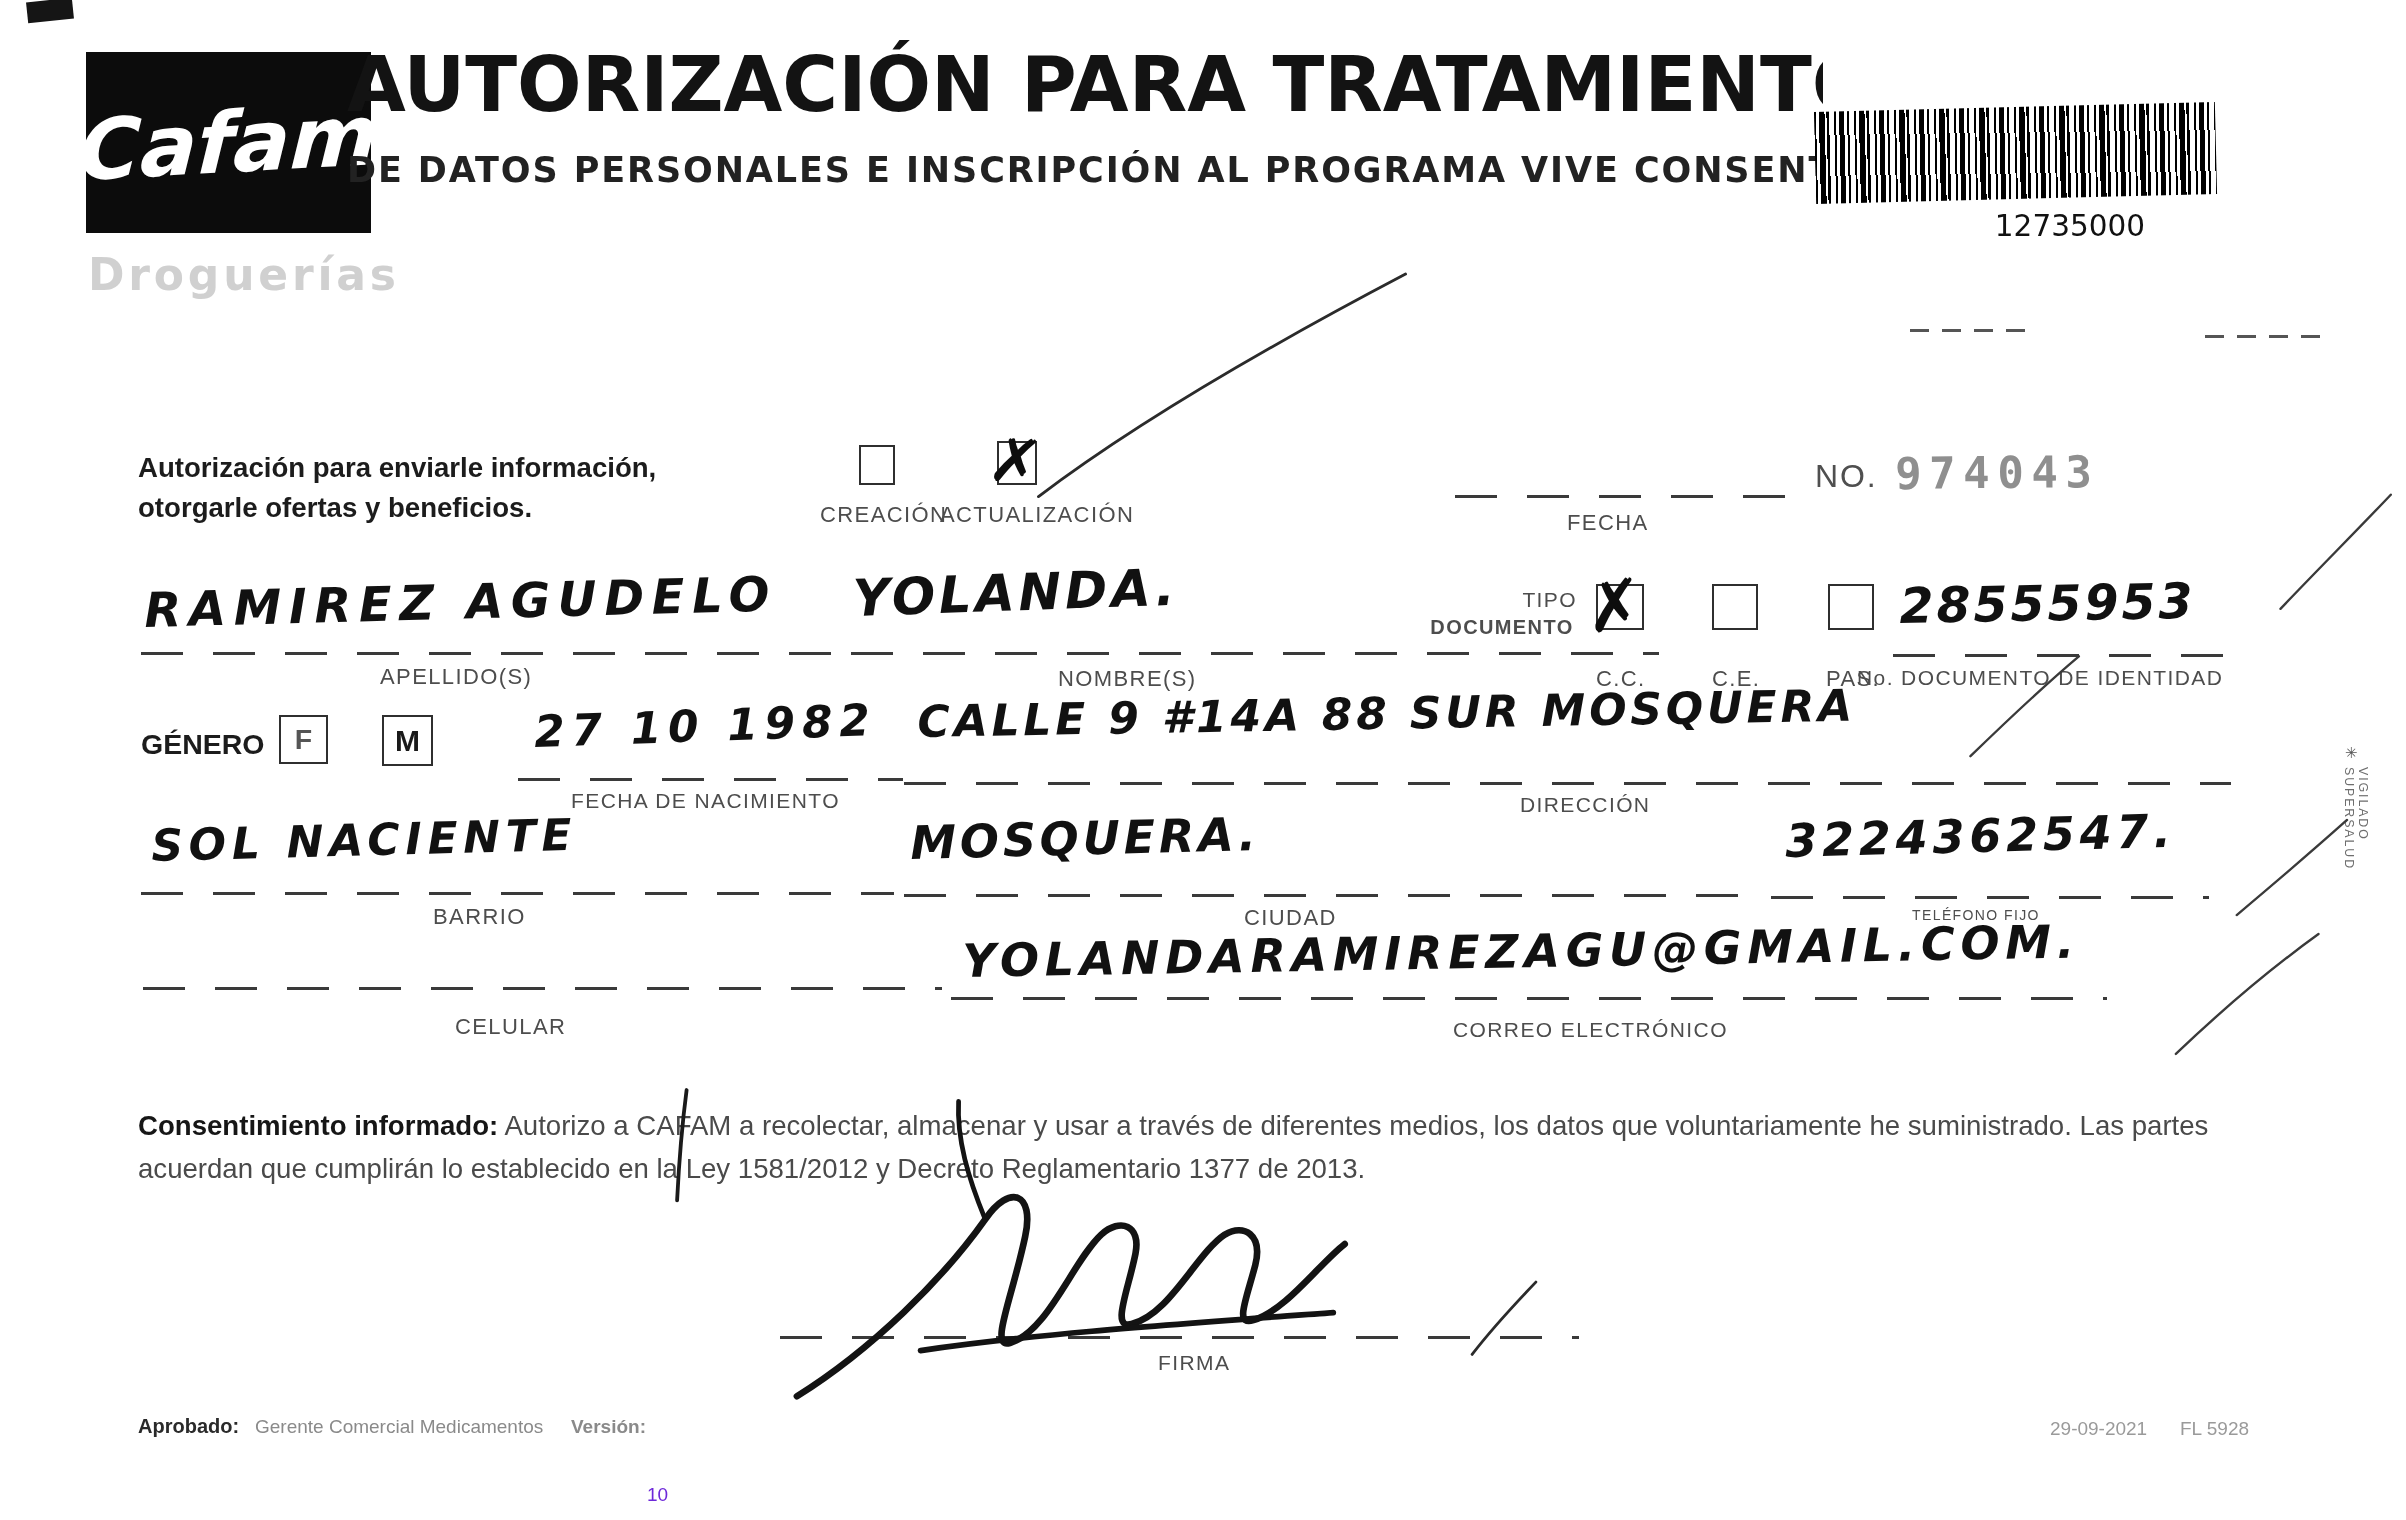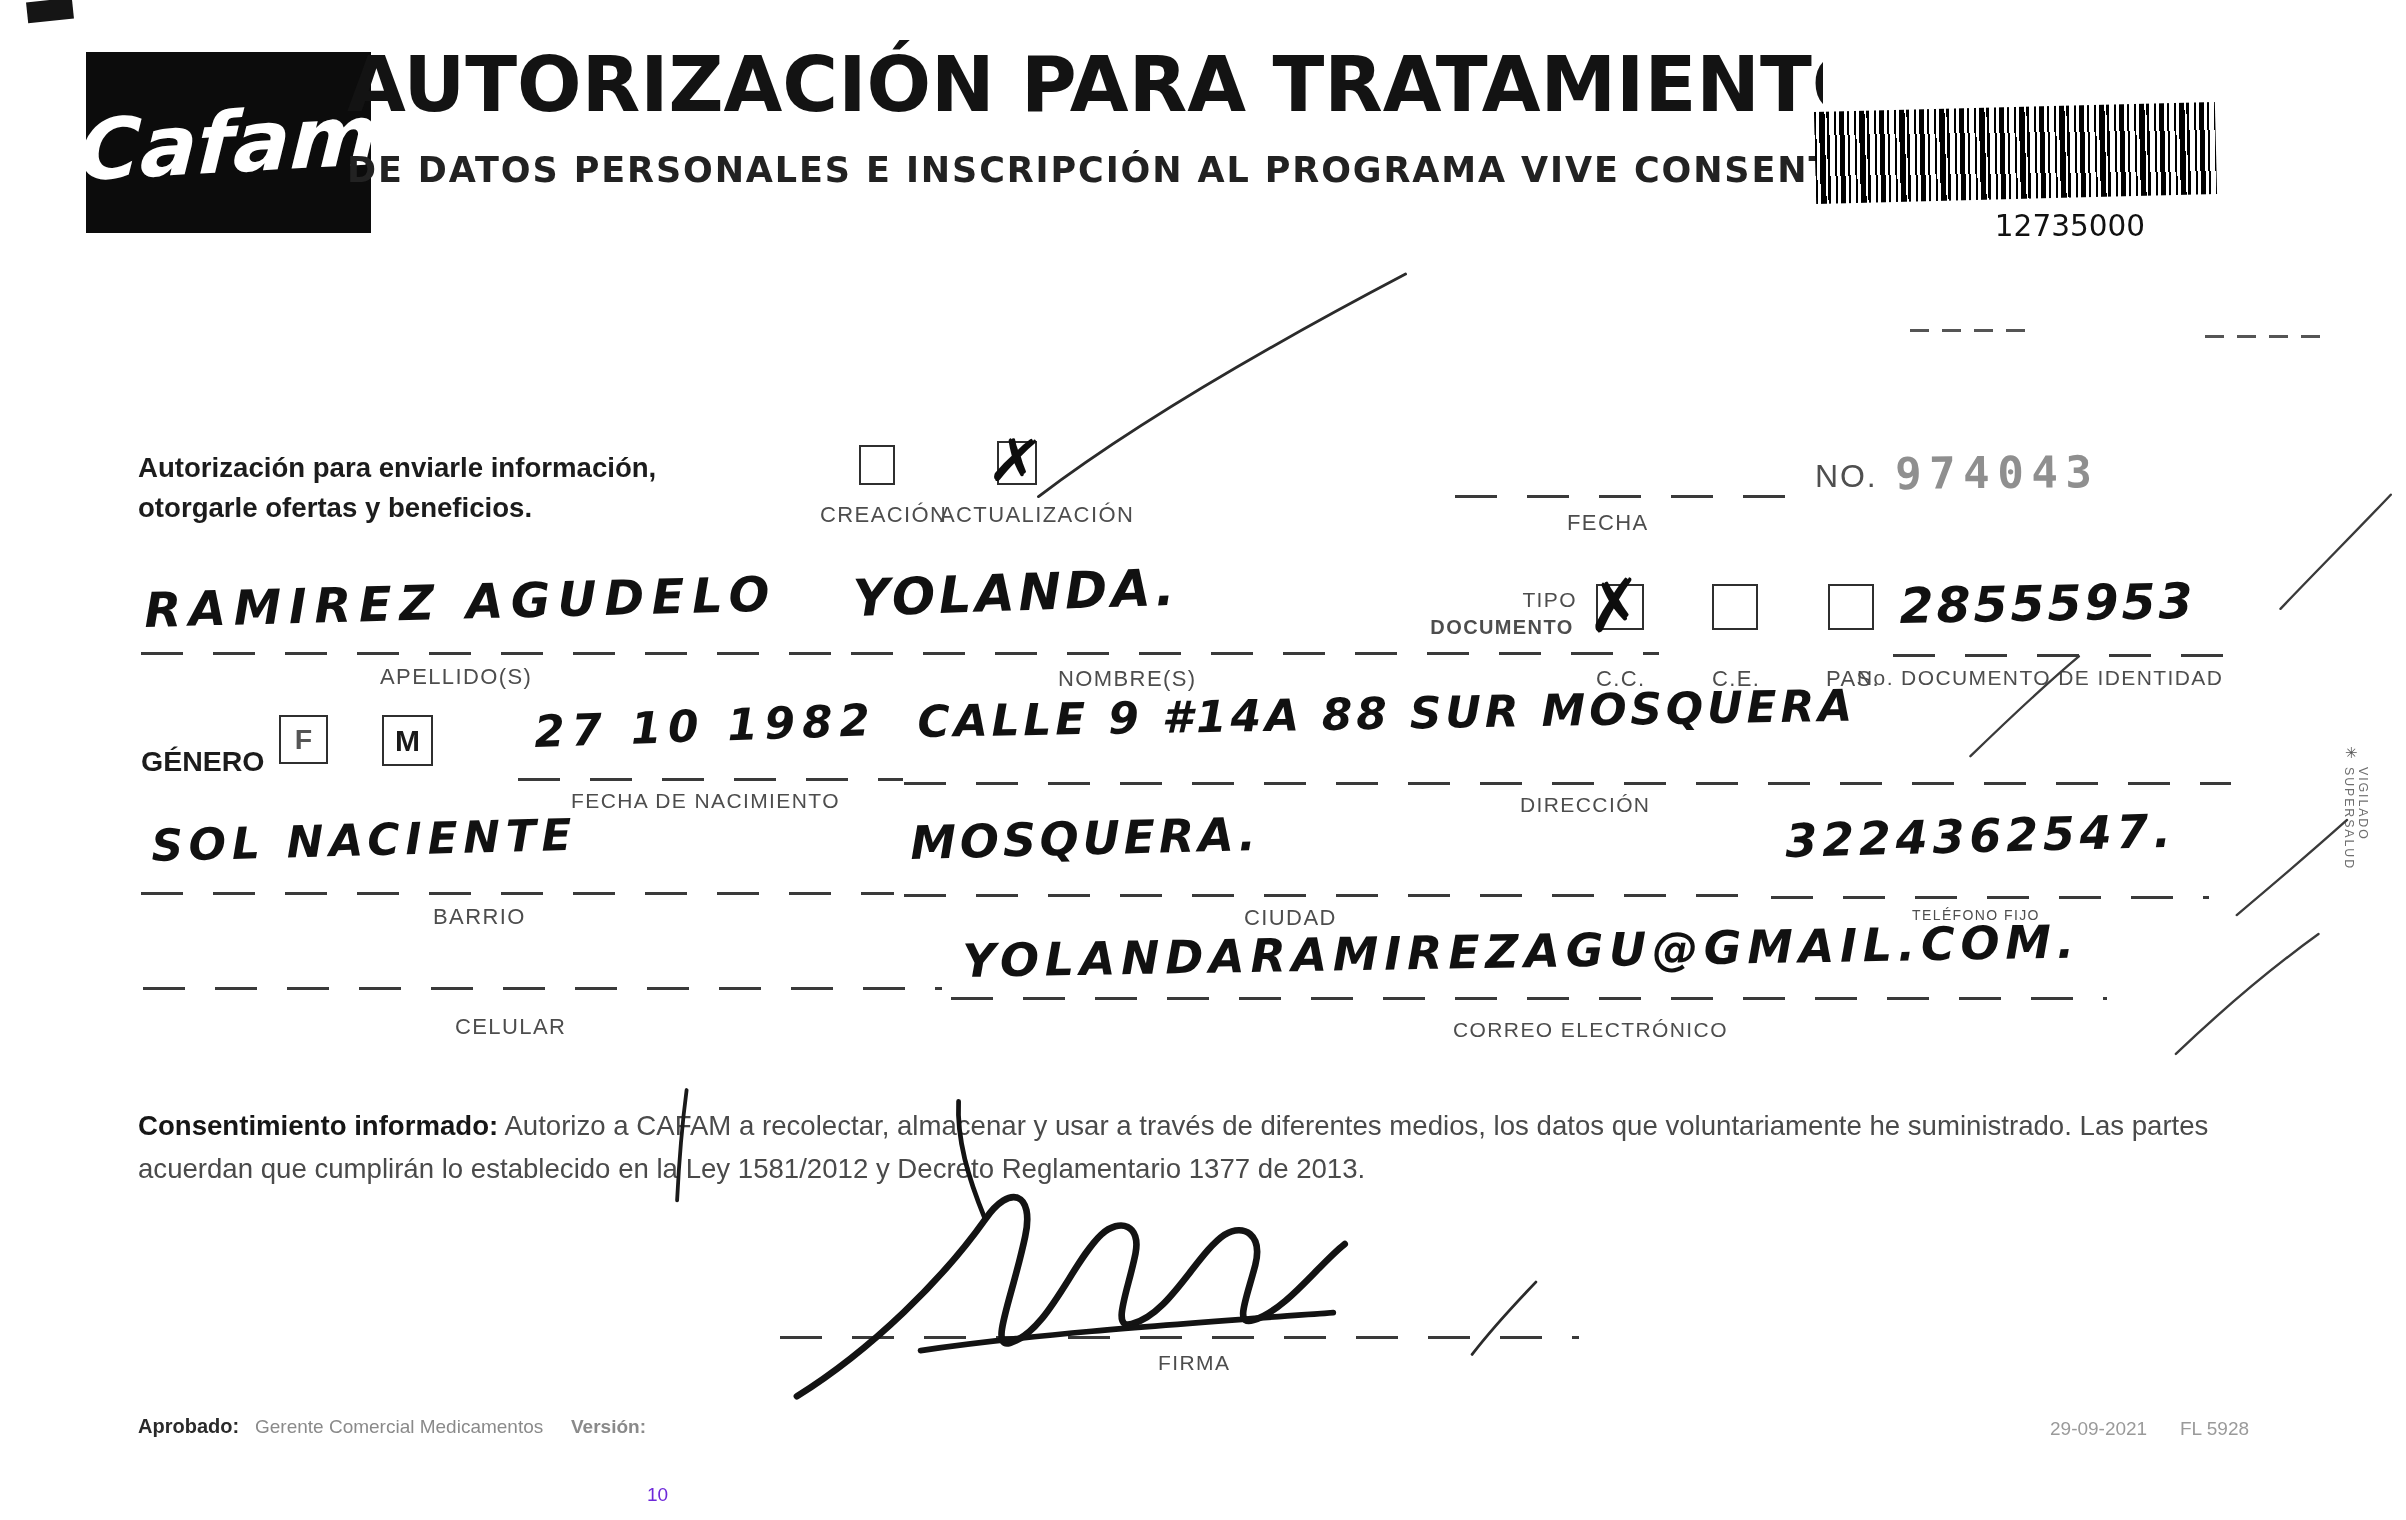--- a/index.html
+++ b/index.html
@@ -23,20 +23,21 @@
 </head>
 <body>
 
 <div class="page">
 
   <div class="abs" style="left:27px;top:0;width:46px;height:21px;background:#151515;transform:rotate(-6deg);"></div>
 
   <div class="abs" style="left:86px;top:52px;width:285px;height:181px;background:#0c0c0c;display:flex;align-items:center;justify-content:center;">
     <span style="color:#fff;font-family:'DejaVu Sans',sans-serif;font-style:italic;font-weight:800;font-size:84px;transform:rotate(-3deg) skewX(-6deg);">Cafam</span>
   </div>
+  <div class="abs" style="left:88px;top:249px;font-size:44px;font-weight:700;color:#c8c8c8;letter-spacing:3.8px;font-family:'DejaVu Sans',sans-serif;opacity:.85;">Droguerías</div>
 
   <div class="abs clip title" style="left:347px;top:40px;width:1476px;height:88px;font-size:76px;">AUTORIZACIÓN PARA TRATAMIENTO</div>
   <div class="abs clip title" style="left:347px;top:150px;width:1476px;height:44px;font-size:35px;font-weight:700;letter-spacing:1.9px;color:#222;">DE DATOS PERSONALES E INSCRIPCIÓN AL PROGRAMA VIVE CONSENTIDO</div>
 
   <div class="abs" style="left:1815px;top:107px;width:401px;height:92px;transform:rotate(-1.4deg);
               background:repeating-linear-gradient(90deg,#000 0,#000 1.9px,#fff 1.9px,#fff 4.8px,#000 4.8px,#000 10.5px,#fff 10.5px,#fff 12.4px,#000 12.4px,#000 15px,#fff 15px,#fff 20px,#000 20px,#000 22px,#fff 22px,#fff 25px,#000 25px,#000 30px,#fff 30px,#fff 33px,#000 33px,#000 35px,#fff 35px,#fff 40px);"></div>
   <div class="abs" style="left:1888px;top:209px;width:257px;text-align:right;font-size:29.5px;font-family:'DejaVu Sans',sans-serif;color:#111;">12735000</div>
 
   <div class="abs fline-fine" style="left:1910px;top:329px;width:124px;"></div>
   <div class="abs fline-fine" style="left:2205px;top:335px;width:116px;"></div>
@@ -70,21 +71,21 @@
   <div class="abs chk" style="left:1712px;top:584px;width:46px;height:46px;"></div>
   <div class="abs chk" style="left:1828px;top:584px;width:46px;height:46px;"></div>
   <div class="abs flabel" style="left:1596px;top:666px;font-size:22px;">C.C.</div>
   <div class="abs flabel" style="left:1712px;top:666px;font-size:22px;">C.E.</div>
   <div class="abs flabel" style="left:1826px;top:666px;font-size:22px;">PAS.</div>
 
   <div class="abs hand" style="left:1900px;top:578px;font-size:49px;letter-spacing:2.9px;transform:rotate(-1deg);">28555953</div>
   <div class="abs fline" style="left:1893px;top:654px;width:335px;"></div>
   <div class="abs flabel" style="left:1857px;top:666px;font-size:21px;">No. DOCUMENTO DE IDENTIDAD</div>
 
-  <div class="abs" style="left:141px;top:728px;font-size:28.5px;font-weight:800;margin-top:17px;">GÉNERO</div>
+  <div class="abs" style="left:141px;top:728px;font-size:28.5px;font-weight:800;">GÉNERO</div>
   <div class="abs chk" style="left:279px;top:715px;width:49px;height:49px;display:flex;align-items:center;justify-content:center;">
     <span style="font-size:28.5px;font-weight:700;color:#555;">F</span>
   </div>
   <div class="abs chk" style="left:382px;top:715px;width:51px;height:51px;display:flex;align-items:center;justify-content:center;">
     <span style="font-size:30px;font-weight:800;color:#1a1a1a;">M</span>
   </div>
   <div class="abs hand" style="left:535px;top:706px;font-size:44px;letter-spacing:6.7px;transform:rotate(-2deg);">27 10 1982</div>
   <div class="abs fline" style="left:518px;top:778px;width:385px;"></div>
   <div class="abs flabel" style="left:571px;top:789px;font-size:21px;">FECHA DE NACIMIENTO</div>
 

